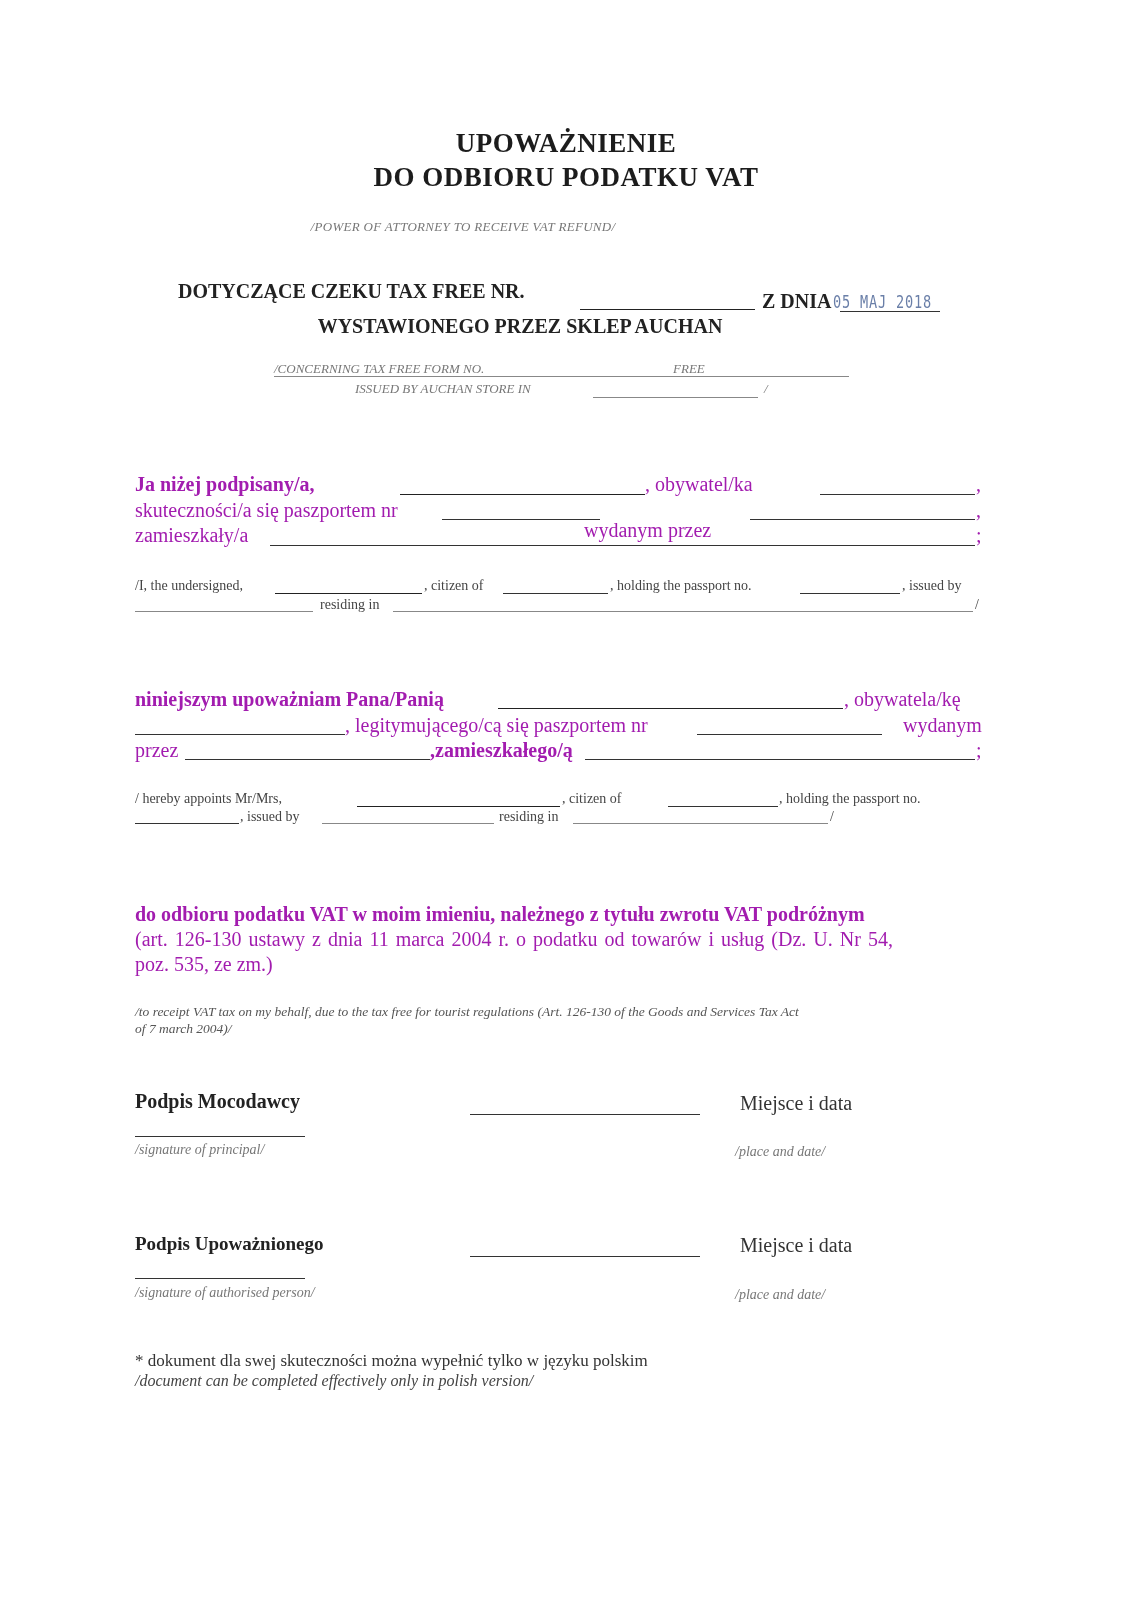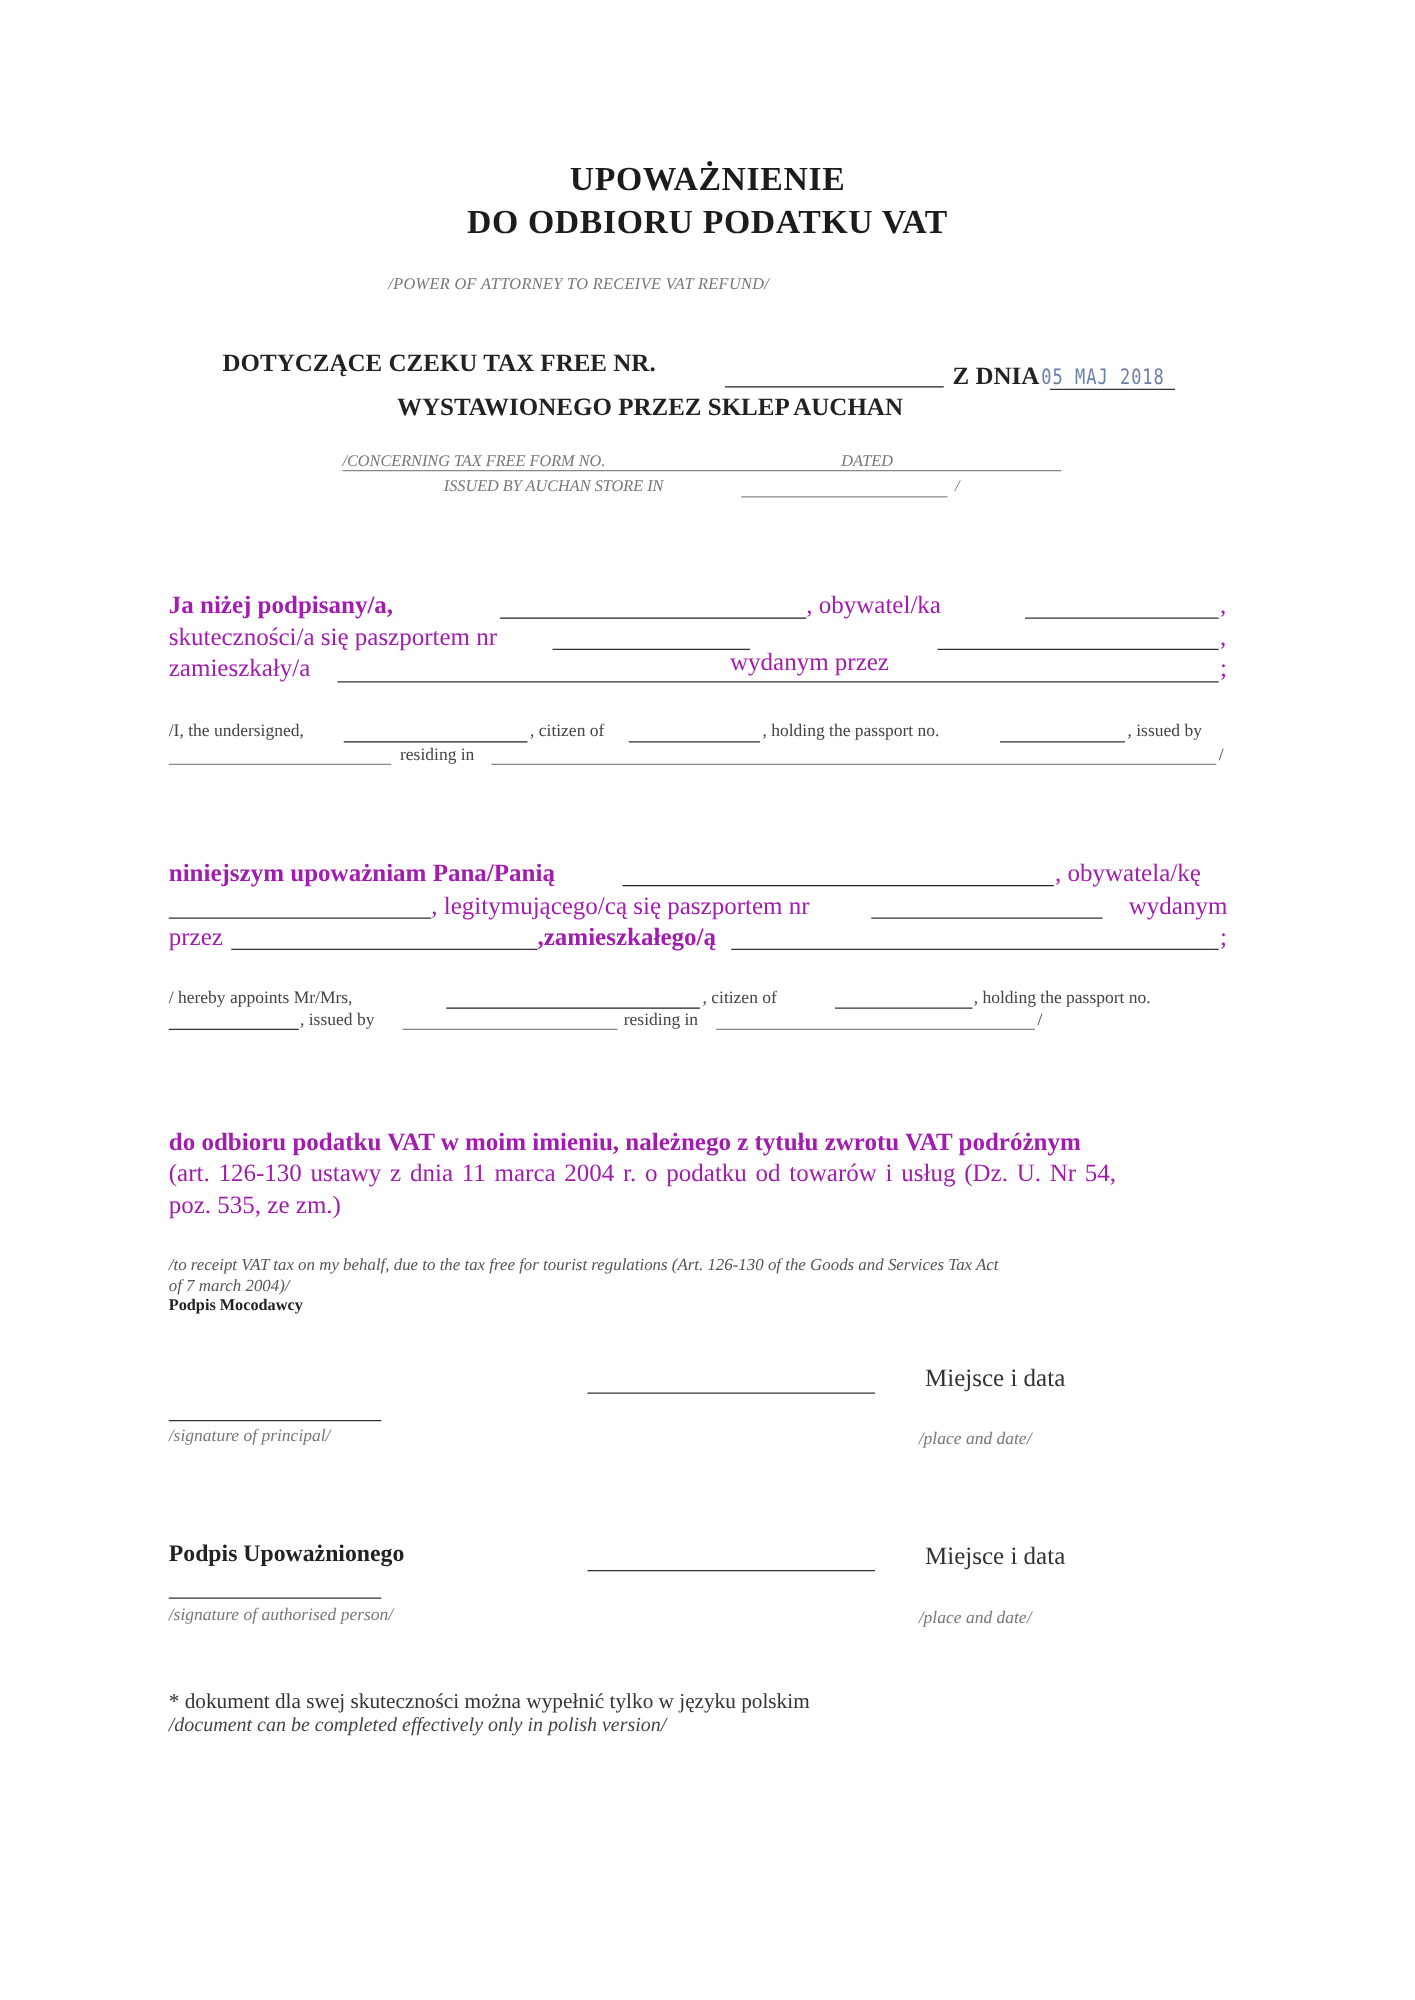--- a/index.html
+++ b/index.html
@@ -26,21 +26,21 @@
 
   <div class="abs bold" style="top:280px; left:178px; font-size:20px;">DOTYCZĄCE CZEKU TAX FREE NR.</div>
   <div class="line thick" style="top:309px; left:580px; width:175px;"></div>
   <div class="abs bold" style="top:290px; left:762px; font-size:20px;">Z DNIA</div>
   <div class="abs stamp" style="top:292px; left:833px;">05 MAJ 2018</div>
   <div class="line" style="top:311px; left:840px; width:100px;"></div>
   <div class="abs bold" style="top:315px; left:0; width:1040px; text-align:center; font-size:20px;">WYSTAWIONEGO PRZEZ  SKLEP AUCHAN</div>
 
   <div class="abs sub-it" style="top:361px; left:274px; font-size:13px;">/CONCERNING TAX FREE FORM NO.</div>
   <div class="line thin" style="top:376px; left:274px; width:575px;"></div>
-  <div class="abs sub-it" style="top:361px; left:673px; font-size:13px;">DATED</div>
+  <div class="abs sub-it" style="top:361px; left:673px; font-size:13px;">FREE</div>
   <div class="abs sub-it" style="top:381px; left:355px; font-size:13px;">ISSUED BY AUCHAN  STORE IN</div>
   <div class="line thin" style="top:397px; left:593px; width:165px;"></div>
   <div class="abs sub-it" style="top:381px; left:764px; font-size:13px;">/</div>
 
   <div class="abs pl bold" style="top:473px; left:135px;">Ja   niżej   podpisany/a,</div>
   <div class="line thick" style="top:494px; left:400px; width:245px;"></div>
   <div class="abs pl" style="top:473px; left:645px;">,  obywatel/ka</div>
   <div class="line" style="top:494px; left:820px; width:155px;"></div>
   <div class="abs pl" style="top:473px; left:976px;">,</div>
 
@@ -92,21 +92,21 @@
   <div class="abs en" style="top:809px; left:499px;">residing in</div>
   <div class="line thin" style="top:823px; left:573px; width:255px;"></div>
   <div class="abs en" style="top:809px; left:830px;">/</div>
 
   <div class="abs pl bold" style="top:903px; left:135px;">do odbioru podatku VAT w moim imieniu, należnego z tytułu zwrotu VAT podróżnym</div>
   <div class="abs pl" style="top:928px; left:135px; word-spacing:2px;">(art. 126-130 ustawy z dnia 11 marca 2004 r. o podatku od towarów i usług (Dz. U. Nr 54,</div>
   <div class="abs pl" style="top:953px; left:135px;">poz. 535, ze zm.)</div>
   <div class="abs sub-it" style="top:1004px; left:135px; font-size:13.5px; color:#555;">/to receipt VAT tax on my behalf, due to the tax free for tourist regulations (Art. 126-130 of the Goods and Services Tax Act</div>
   <div class="abs sub-it" style="top:1021px; left:135px; font-size:13.5px; color:#555;">of 7 march 2004)/</div>
 
-  <div class="abs bold" style="top:1036px; left:135px; font-size:13px;text-align:right;">Podpis Mocodawcy</div>
+  <div class="abs bold" style="top:1090px; left:135px; font-size:20px;text-align:right;">Podpis Mocodawcy</div>
   <div class="line" style="top:1136px; left:135px; width:170px;"></div>
   <div class="abs sub-it" style="top:1142px; left:135px; font-size:14px;">/signature of principal/</div>
   <div class="line" style="top:1114px; left:470px; width:230px;"></div>
   <div class="abs" style="top:1092px; left:740px; font-size:20px; color:#333;">Miejsce i data</div>
   <div class="abs sub-it" style="top:1144px; left:735px; font-size:14px;">/place and date/</div>
 
   <div class="abs bold" style="top:1233px; left:135px; font-size:19px;">Podpis Upoważnionego</div>
   <div class="line" style="top:1278px; left:135px; width:170px;"></div>
   <div class="abs sub-it" style="top:1285px; left:135px; font-size:14px;">/signature of authorised person/</div>
   <div class="line" style="top:1256px; left:470px; width:230px;"></div>

